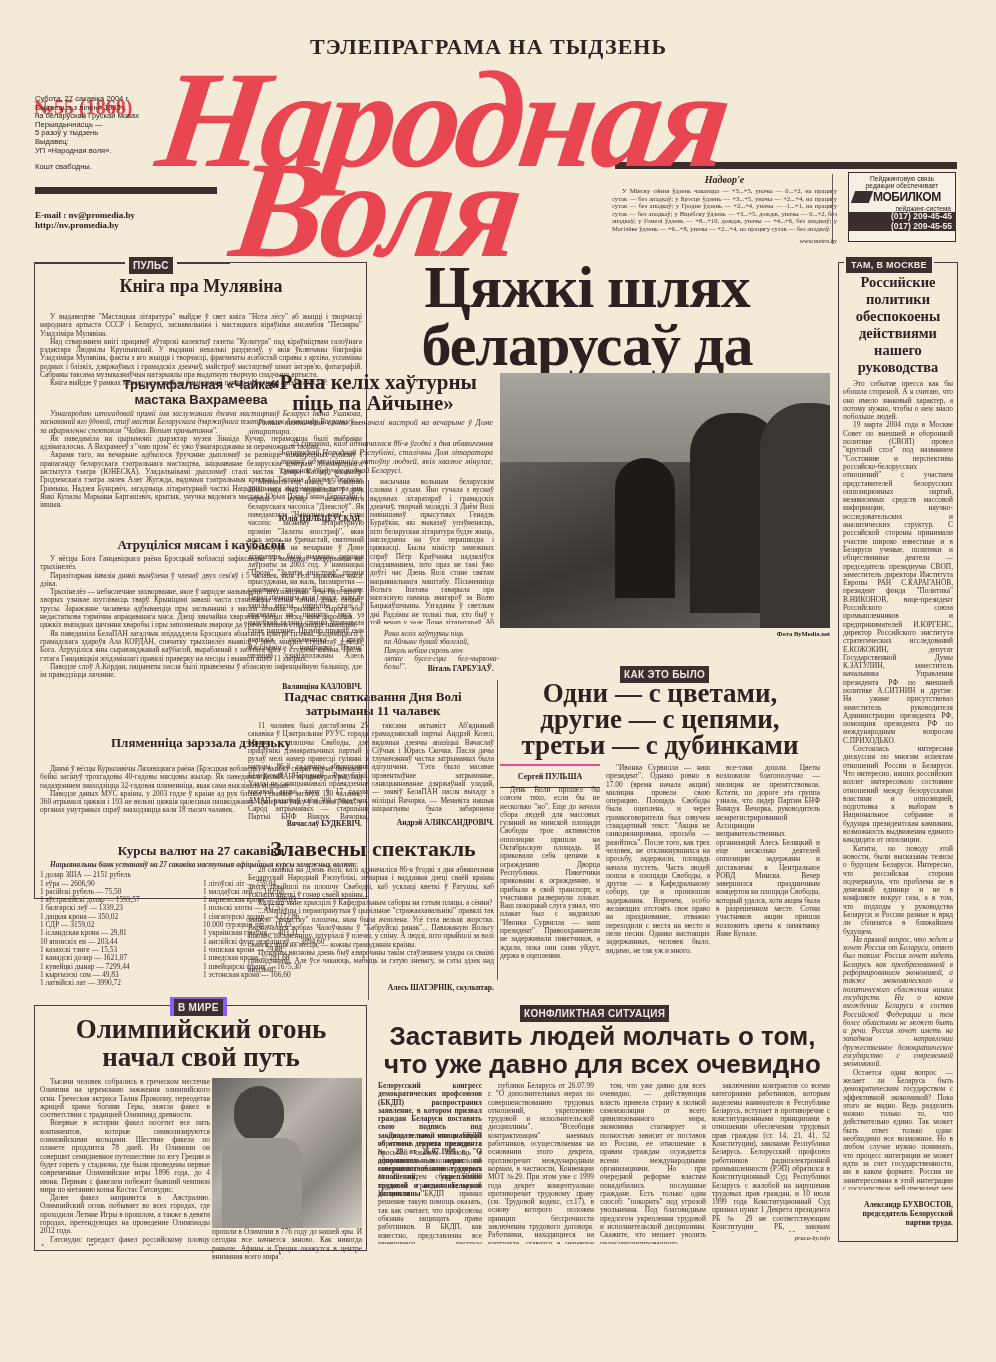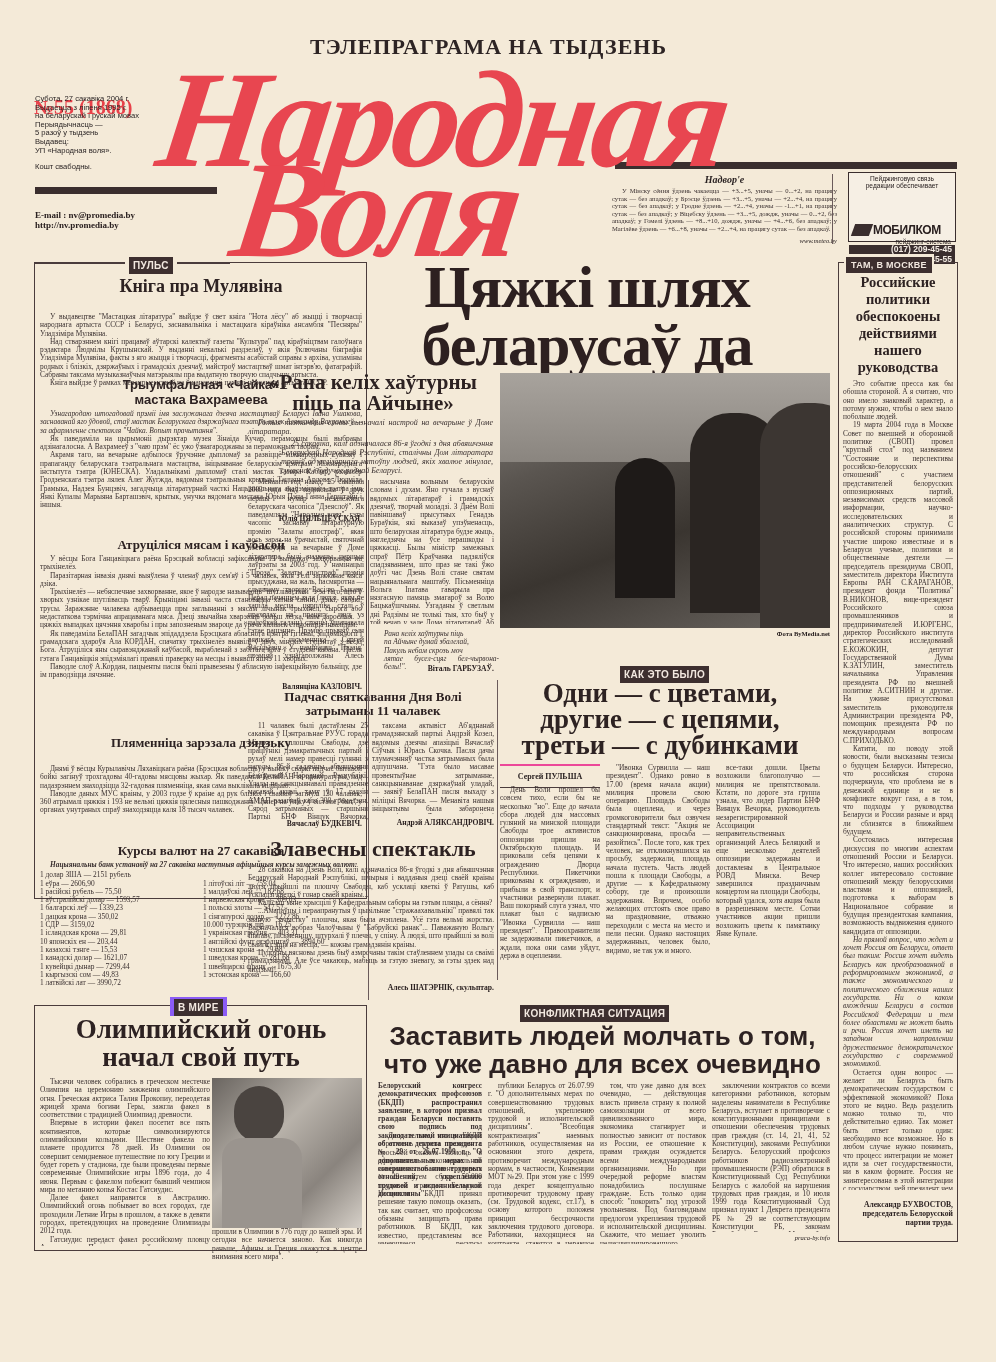--- a/index.html
+++ b/index.html
@@ -66,21 +66,21 @@
 
 <div class="abs" style="left:612px;top:174px;width:225px;">
   <div class="serif" style="text-align:center;font-size:10px;font-style:italic;font-weight:bold;margin-bottom:2px;">Надвор'е</div>
   <div class="body-text" style="font-size:6.6px;line-height:7.6px;text-indent:10px;">У Мінску сёння ўдзень чакаецца — +3...+5, уначы — 0...+2, на працягу сутак — без ападкаў; у Брэсце ўдзень — +3...+5, уначы — +2...+4, на працягу сутак — без ападкаў; у Гродне ўдзень — +2...+4, уначы — -1...+1, на працягу сутак — без ападкаў; у Віцебску ўдзень — +3...+5, дождж, уначы — 0...+2, без ападкаў; у Гомелі ўдзень — +8...+10, дождж, уначы — +4...+6, без ападкаў; у Магілёве ўдзень — +6...+8, уначы — +2...+4, на працягу сутак — без ападкаў.</div>
   <div class="serif" style="text-align:right;font-size:6.5px;font-style:italic;margin-top:4px;">www.meteo.by</div>
 </div>
 
 <div class="abs" style="left:848px;top:172px;width:108px;height:70px;border:1.5px solid #3a2e2e;background:#f6efe4;">
   <div class="sans" style="font-size:6.6px;text-align:center;margin-top:2px;">Пейджинговую связь</div>
   <div class="sans" style="font-size:6.6px;text-align:center;">редакции обеспечивает</div>
-  <div style="display:flex;align-items:center;padding:0 4px;height:16px;margin-top:33px;">
+  <div style="display:flex;align-items:center;padding:0 4px;height:16px;">
     <span style="display:inline-block;width:18px;height:12px;background:#3a2e2e;transform:skewX(-20deg);margin-right:2px;"></span>
     <span class="sans" style="font-size:12px;font-weight:bold;color:#2a2020;letter-spacing:-0.5px;">МОБИЛКОМ</span>
   </div>
   <div class="sans" style="font-size:6.5px;text-align:right;padding-right:4px;">пейджинг-система</div>
   <div class="sans" style="background:#3a2e2e;color:#f4ece4;font-size:8.5px;font-weight:bold;text-align:right;padding-right:3px;line-height:9.5px;">
     <div>(017) 209-45-45</div>
     <div>(017) 209-45-55</div>
   </div>
 </div>
 
@@ -249,22 +249,22 @@
 </div>
 
 <div class="abs box" style="left:838px;top:262px;width:120px;height:980px;"></div>
 <div class="abs" style="left:844px;top:254px;background:#f4ead8;padding:0 2px;">
   <span class="rubric" style="font-size:9px;padding:3px 5px;">ТАМ, В МОСКВЕ</span>
 </div>
 <div class="abs hdl" style="left:842px;top:274px;width:112px;font-size:14.5px;line-height:17px;">Российские политики обеспокоены действиями нашего руководства</div>
 <div class="abs body-text" style="left:843px;top:380px;width:110px;height:810px;overflow:hidden;">
   <p>Это событие пресса как бы обошла стороной. А я считаю, что оно имело знаковый характер, а потому нужно, чтобы о нем знало побольше людей.</p>
   <p>19 марта 2004 года в Москве Совет по внешней и оборонной политике (СВОП) провел "круглый стол" под названием "Состояние и перспективы российско-белорусских отношений" с участием представителей белорусских оппозиционных партий, независимых средств массовой информации, научно-исследовательских и аналитических структур. С российской стороны принимали участие широко известные и в Беларуси ученые, политики и общественные деятели — председатель президиума СВОП, заместитель директора Института Европы РАН С.КАРАГАНОВ, президент фонда "Политика" В.НИКОНОВ, вице-президент Российского союза промышленников и предпринимателей И.ЮРГЕНС, директор Российского института стратегических исследований Е.КОЖОКИН, депутат Государственной Думы К.ЗАТУЛИН, заместитель начальника Управления президента РФ по внешней политике А.СИТНИН и другие. На ужине присутствовал заместитель руководителя Администрации президента РФ, помощник президента РФ по международным вопросам С.ПРИХОДЬКО.</p>
+  <p>Состоялась интересная дискуссия по многим аспектам отношений России и Беларуси. Что интересно, наших российских коллег интересовало состояние отношений между белорусскими властями и оппозицией, подготовка к выборам в Национальное собрание и будущая президентская кампания, возможность выдвижения единого кандидата от оппозиции.</p>
   <p>Катити, по поводу этой новости, были высказаны тезисы о будущем Беларуси. Интересно, что российская сторона подчеркнула, что проблема не в денежной единице и не в конфликте вокруг газа, а в том, что подходы у руководства Беларуси и России разные и вряд ли сблизятся в ближайшем будущем.</p>
-  <p>Состоялась интересная дискуссия по многим аспектам отношений России и Беларуси. Что интересно, наших российских коллег интересовало состояние отношений между белорусскими властями и оппозицией, подготовка к выборам в Национальное собрание и будущая президентская кампания, возможность выдвижения единого кандидата от оппозиции.</p>
   <p class="italic">На прямой вопрос, что ждет и хочет Россия от Беларуси, ответ был таким: Россия хочет видеть Беларусь как преобразованной в реформированием экономикой, а также экономического и политического сближения наших государств. Ни о каком вхождении Беларуси в состав Российской Федерации и тем более областями не может быть и речи. Россия хочет иметь на западном направлении дружественное демократическое государство с современной экономикой.</p>
   <p>Остается один вопрос — желает ли Беларусь быть демократическим государством с эффективной экономикой? Пока этого не видно. Ведь разделить можно только то, что действительно едино. Так может быть ответ только один: необходимо все возможное. Но в любом случае нужно понимать, что процесс интеграции не может идти за счет государственности, ни в каком формате. Россия не заинтересована в этой интеграции с государством, чей президент чем грешит белорусское государство.</p>
 
 </div>
 <div class="abs byline" style="left:843px;top:1200px;width:110px;line-height:9px;">
   <div>Александр БУХВОСТОВ,</div>
   <div>председатель Белорусской</div>
   <div>партии труда.</div>
 </div>
 

